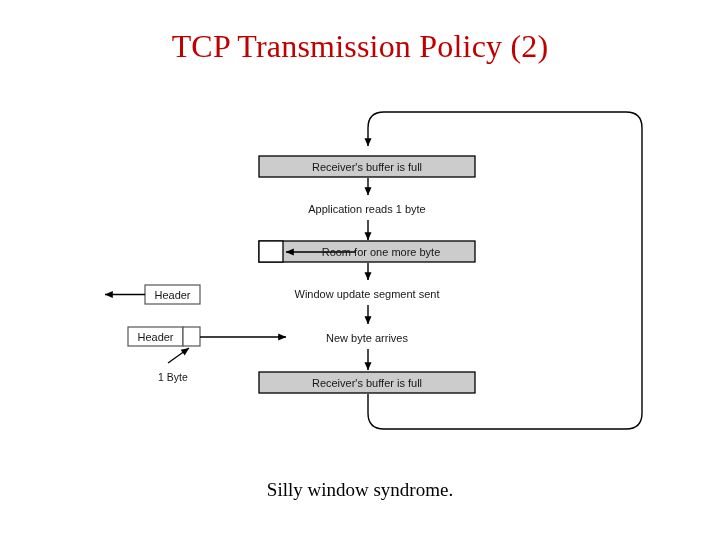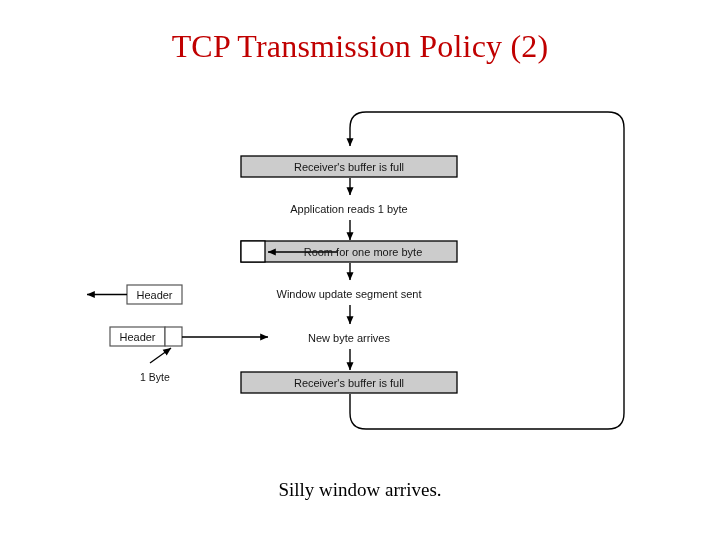--- a/index.html
+++ b/index.html
@@ -28,21 +28,21 @@
     text-align: center;
     font-family: "Liberation Serif", serif;
     font-size: 32px;
     line-height: 40px;
     color: #c00000;
     letter-spacing: 0.2px;
     white-space: nowrap;
   }
   #figure {
     position: absolute;
-    left: 0;
+    left: 18px;
     top: 0;
     width: 612px;
     height: 460px;
   }
   #figure svg {
     display: block;
   }
   .fig-label {
     font-family: "Liberation Sans", sans-serif;
     font-size: 11px;
@@ -141,15 +141,15 @@
         <rect x="110" y="327" width="55" height="19" fill="#ffffff" stroke="#555555" stroke-width="1.2"></rect>
         <rect x="165" y="327" width="17" height="19" fill="#ffffff" stroke="#555555" stroke-width="1.2"></rect>
         <text class="fig-label" x="137.5" y="340.5" text-anchor="middle">Header</text>
         <line x1="150" y1="363" x2="171" y2="348" stroke="#000000" stroke-width="1.3" marker-end="url(#arrowHead)"></line>
         <text class="fig-label-small" x="155" y="381" text-anchor="middle">1 Byte</text>
         <line x1="182" y1="337" x2="268" y2="337" stroke="#000000" stroke-width="1.4" marker-end="url(#arrowHead)"></line>
       </g>
     </svg>
   </div>
 
-  <div id="caption">Silly window arrives.</div>
+  <div id="caption">Silly window syndrome.</div>
 
 </div>
 
 </body></html>

